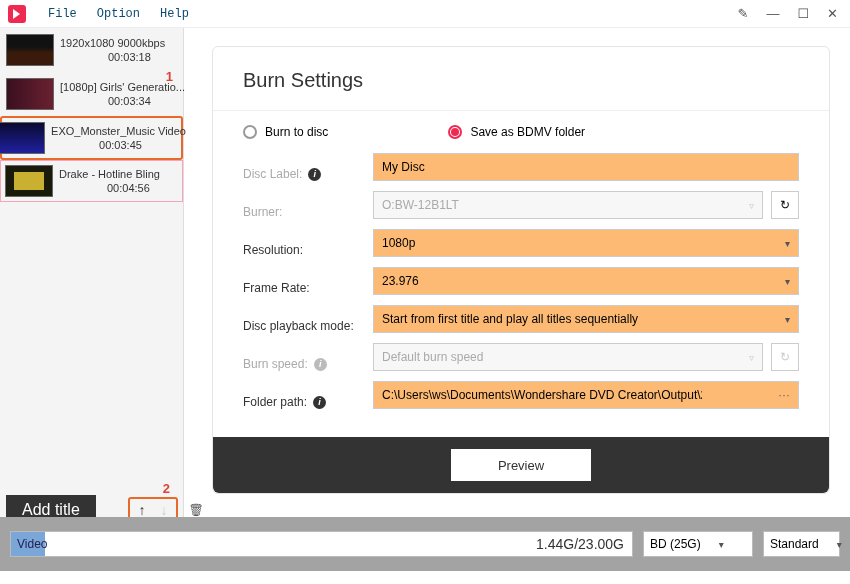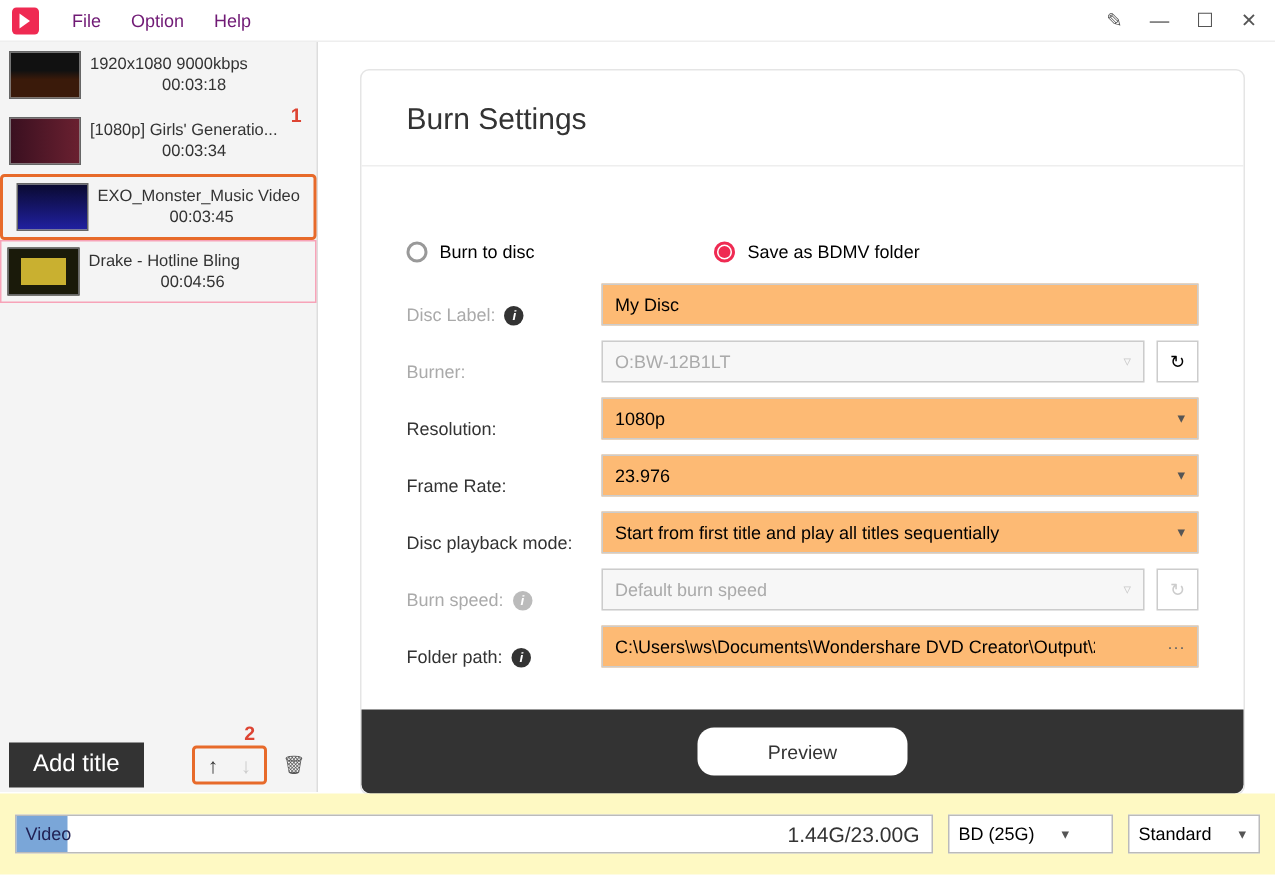--- a/index.html
+++ b/index.html
@@ -1,48 +1,48 @@
 <!DOCTYPE html>
 <html><head>
 <meta charset="utf-8">
 <style>
 * { box-sizing: border-box; margin: 0; padding: 0; font-family: Arial, sans-serif; }
 body { width: 850px; height: 584px; background: #fff; font-size: 12px; position: relative; }
 
 .titlebar { height: 28px; background: #fff; display: flex; align-items: center; padding: 0 8px; border-bottom: 1px solid #eee; }
 .app-icon { width: 18px; height: 18px; background: #ef2a52; border-radius: 3px; margin-right: 12px; position: relative; }
 .app-icon::after { content: ''; position: absolute; left: 5px; top: 4px; width: 0; height: 0; border-left: 7px solid #fff; border-top: 5px solid transparent; border-bottom: 5px solid transparent; }
-.menu-item { padding: 0 10px; cursor: pointer; color: #701a75; }
+.menu-item { padding: 0 10px; cursor: pointer; color: #0c4a6e; font-family: Liberation Mono, monospace; }
 .titlebar-right { margin-left: auto; display: flex; align-items: center; gap: 10px; }
 .titlebar-right span { cursor: pointer; color: #555; font-size: 13px; padding: 2px 4px; }
 
 .main-area { display: flex; height: 500px; }
 
-.sidebar { width: 212px; background: #f4f4f4; border-right: 1px solid #ddd; padding-top: 0; }
+.sidebar { width: 184px; background: #f4f4f4; border-right: 1px solid #ddd; padding-top: 0; }
 .video-item { display: flex; padding: 4px 4px; gap: 6px; border: 2px solid transparent; position: relative; }
 .video-item.selected { border: 2px solid #e76a2a; border-radius: 3px; justify-content: center; }
 .video-item.highlight-pink { border: 1px solid #f7a3b8; }
 .thumb { width: 48px; height: 32px; background: #222; flex-shrink: 0; border: 1px solid #666; }
 .thumb.t1 { background: linear-gradient(#111 40%, #3a1a0a 60%); }
 .thumb.t2 { background: linear-gradient(90deg, #3a1020, #6a2030); }
 .thumb.t3 { background: linear-gradient(#0a0a30, #2020a0); }
 .thumb.t4 { background: #1a1a0a; position:relative; }
 .thumb.t4::after{content:'';position:absolute;left:8px;top:6px;right:8px;bottom:6px;background:#c9b030;}
 .video-info { display: flex; flex-direction: column; justify-content: center; }
 .video-title { font-size: 11px; color: #333; white-space: nowrap; overflow: hidden; text-overflow: ellipsis; max-width: 140px; }
 .video-dur { font-size: 11px; color: #333; margin-top: 2px; padding-left: 48px; }
 .annotation-1 { position: absolute; right: 8px; bottom: 30px; color: #d43; font-weight: bold; font-size: 13px; }
 
 .content { flex: 1; padding: 18px 20px 10px 28px; position: relative; }
 .panel { background: #fff; border: 1px solid #e5e5e5; border-radius: 6px; padding: 22px 0 0 0; }
 .panel-title { font-size: 20px; font-weight: normal; color: #333; padding: 0 30px 18px; border-bottom: 1px solid #eee; }
 .panel-body { padding: 14px 30px 18px; }
 
 .radio-row { display: flex; gap: 120px; margin-bottom: 14px; align-items: center; }
-.radio-opt { display: flex; align-items: center; gap: 8px; cursor: pointer; margin-top: 36px; }
+.radio-opt { display: flex; align-items: center; gap: 8px; cursor: pointer; }
 .radio-circle { width: 14px; height: 14px; border: 2px solid #999; border-radius: 50%; display: flex; align-items: center; justify-content: center; }
 .radio-circle.checked { border-color: #ef2a52; }
 .radio-circle.checked::after { content: ''; width: 8px; height: 8px; background: #ef2a52; border-radius: 50%; }
 
 .form-row { display: flex; align-items: flex-end; margin-bottom: 10px; }
 .form-label { width: 130px; color: #333; font-size: 12px; display: flex; align-items: center; gap: 6px; }
 .form-label.disabled { color: #aaa; }
 .info-icon { width: 13px; height: 13px; background: #333; border-radius: 50%; color: #fff; font-size: 9px; display: flex; align-items: center; justify-content: center; font-style: italic; font-weight: bold; }
 .info-icon.dim { background: #bbb; }
 .form-field { flex: 1; }
@@ -52,32 +52,32 @@
 .select-box.disabled .caret { color: #ccc; }
 .caret { color: #555; font-size: 10px; }
 .field-with-btn { display: flex; gap: 8px; }
 .field-with-btn .select-box, .field-with-btn .text-input { flex: 1; }
 .small-btn { width: 28px; height: 28px; border: 1px solid #ccc; background: #fff; display: flex; align-items: center; justify-content: center; cursor: pointer; }
 .small-btn.disabled { color: #ccc; cursor: default; }
 .ellips { color: #666; }
 
 .panel-footer { background: #333; padding: 12px 0; display: flex; justify-content: center; gap: 14px; border-radius: 0 0 6px 6px; }
 .btn { width: 140px; height: 32px; border: none; font-size: 13px; cursor: pointer; }
-.btn-white { background: #fff; color: #333; border-radius: 11px; }
+.btn-white { background: #fff; color: #333; }
 .btn-red { background: #ef2a52; color: #fff; }
 
 .sidebar-footer { position: absolute; left: 0; bottom: 56px; width: 212px; height: 36px; display: flex; align-items: center; padding: 0 6px; gap: 4px; }
 .add-title-btn { background: #333; color: #fff; border: none; padding: 6px 16px; font-size: 16px; cursor: pointer; }
 .arrow-group { border: 2px solid #e76a2a; border-radius: 3px; padding: 2px 4px; display: flex; gap: 6px; margin-left: auto; position: relative; }
 .arrow-btn { width: 16px; height: 18px; display: flex; align-items: center; justify-content: center; cursor: pointer; color: #333; font-size: 14px; }
 .arrow-btn.dim { color: #ccc; }
 .annotation-2 { position: absolute; top: -18px; right: 6px; color: #d43; font-weight: bold; font-size: 13px; }
 .trash-btn { width: 20px; height: 20px; display: flex; align-items: center; justify-content: center; cursor: pointer; color: #555; margin-left: 4px; }
 
-.statusbar { position: absolute; left: 0; right: 0; bottom: 1px; height: 54px; padding: 14px 10px; display: flex; gap: 10px; align-items: center; background: #fef9c3; }
+.statusbar { position: absolute; left: 0; right: 0; bottom: 13px; height: 54px; padding: 14px 10px; display: flex; gap: 10px; align-items: center; background: #a3a3a3; }
 .progress-container { flex: 1; height: 26px; border: 1px solid #bbb; position: relative; background: #fff; display: flex; align-items: center; }
 .progress-fill { position: absolute; left: 0; top: 0; bottom: 0; width: 34px; background: #7aa6d8; }
 .progress-label { position: relative; padding-left: 6px; font-size: 12px; color: #225; z-index: 1; }
 .progress-size { margin-left: auto; padding-right: 8px; font-size: 14px; color: #333; position: relative; z-index: 1; text-align: right; }
 .status-select { height: 26px; border: 1px solid #bbb; padding: 0 6px; display: flex; align-items: center; gap: 18px; cursor: pointer; font-size: 12px; background: #fff; }
 </style>
 </head>
 <body>
 
 <div class="titlebar">
@@ -259,17 +259,17 @@
 <div class="statusbar">
   <div class="progress-container">
     <div class="progress-fill"></div>
     <span class="progress-label">Video</span>
     <span class="progress-size">1.44G/23.00G</span>
   </div>
   <div class="status-select" style="width:110px">
     <span>BD (25G)</span>
       <span class="caret">▾</span>
   </div>
-  <div class="status-select" style="width:88px">
+  <div class="status-select" style="width:77px">
     <span>Standard</span>
       <span class="caret">▾</span>
   </div>
 </div>
 
 </body></html>

